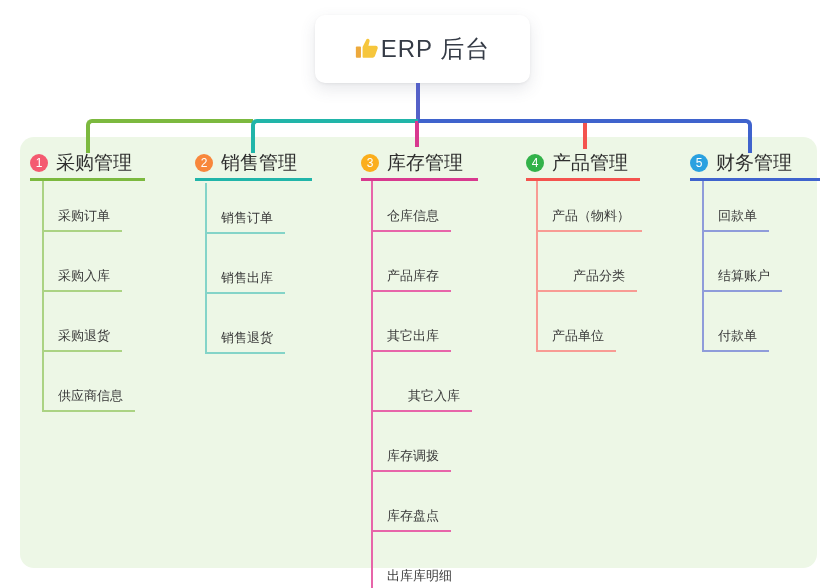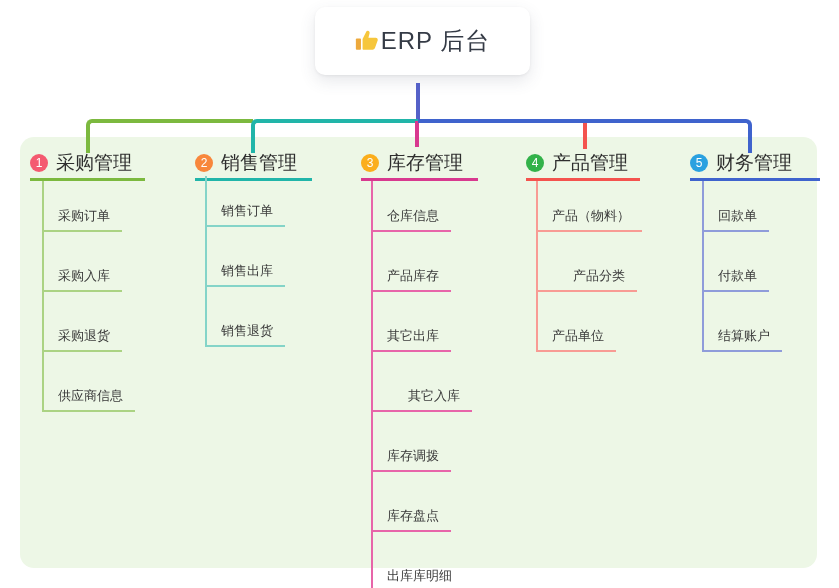--- a/index.html
+++ b/index.html
@@ -12,21 +12,21 @@
     overflow: hidden;
   }
   .panel {
     position: absolute;
     left: 20px; top: 137px;
     width: 797px; height: 431px;
     border-radius: 14px;
   }
   .root-node {
     position: absolute;
-    left: 315px; top: 7px;
+    left: 315px; top: 15px;
     width: 215px; height: 68px;
     background: #ffffff;
     border-radius: 10px;
     box-shadow: 0 6px 16px rgba(70, 80, 100, 0.13), 0 1px 3px rgba(0,0,0,0.06);
     display: flex;
     align-items: center;
     justify-content: center;
     cursor: default;
   }
   .root-label {
@@ -118,21 +118,21 @@
           <span class="item-label">采购退货</span>
         </div>
         <div class="item" style="border-bottom: 2px solid rgb(171, 211, 131);">
           <span class="item-label">供应商信息</span>
         </div>
       </div>
       <div class="branch-header" style="left: 195px; top: 150px; width: 117px; border-bottom: 3px solid rgb(33, 181, 169);">
         <span class="badge" style="background: rgb(248, 135, 60);">2</span>
         <span class="branch-title">销售管理</span>
       </div>
-      <div class="item-col" style="left: 205px; top: 176px; border-left: 2px solid rgb(132, 212, 200); text-align: center;">
+      <div class="item-col" style="left: 205px; top: 183px; border-left: 2px solid rgb(132, 212, 200); text-align: center;">
         <div class="item first" style="border-bottom: 2px solid rgb(132, 212, 200);">
           <span class="item-label">销售订单</span>
         </div>
         <div class="item" style="border-bottom: 2px solid rgb(132, 212, 200);">
           <span class="item-label">销售出库</span>
         </div>
         <div class="item" style="border-bottom: 2px solid rgb(132, 212, 200);">
           <span class="item-label">销售退货</span>
         </div>
       </div>
@@ -180,21 +180,21 @@
       </div>
       <div class="branch-header" style="left: 690px; top: 150px; width: 130px; border-bottom: 3px solid rgb(63, 99, 205);">
         <span class="badge" style="background: rgb(42, 161, 224);">5</span>
         <span class="branch-title">财务管理</span>
       </div>
       <div class="item-col" style="left: 702px; top: 181px; border-left: 2px solid rgb(143, 156, 218);">
         <div class="item first" style="border-bottom: 2px solid rgb(143, 156, 218);">
           <span class="item-label">回款单</span>
         </div>
         <div class="item" style="border-bottom: 2px solid rgb(143, 156, 218);">
+          <span class="item-label">结算账户</span>
+        </div>
+        <div class="item" style="border-bottom: 2px solid rgb(143, 156, 218);">
           <span class="item-label">付款单</span>
         </div>
-        <div class="item" style="border-bottom: 2px solid rgb(143, 156, 218);">
-          <span class="item-label">结算账户</span>
-        </div>
       </div>
     </div>
 
 </div>
 
 </body></html>

